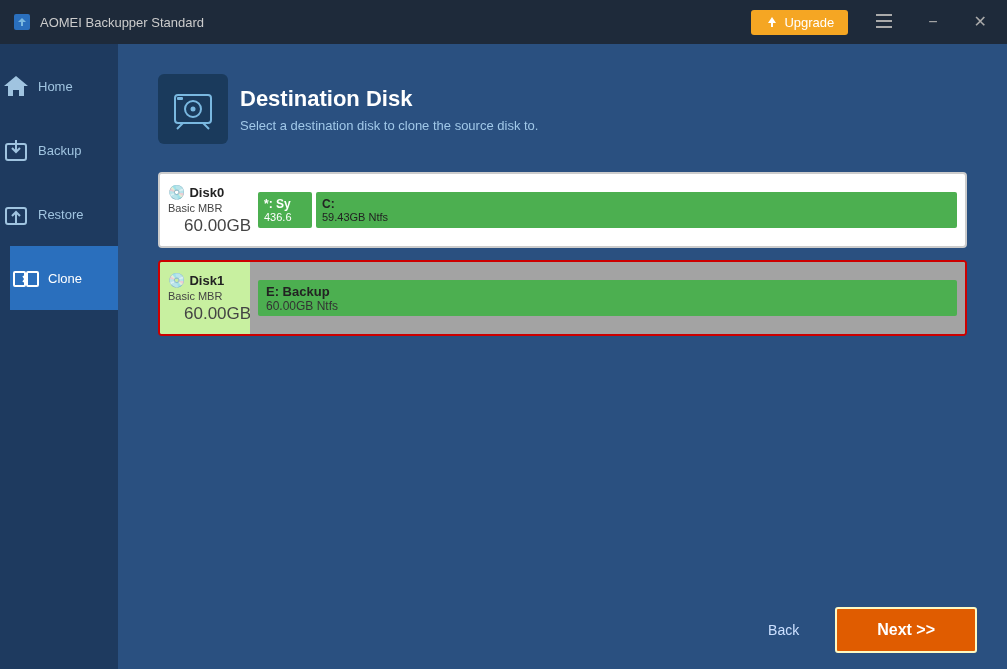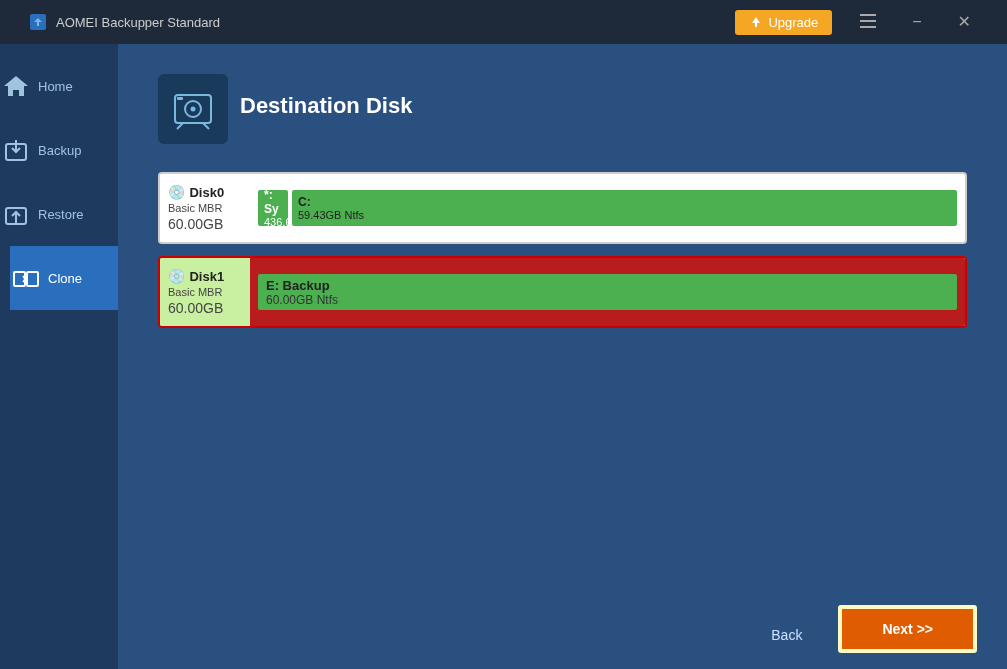--- a/index.html
+++ b/index.html
@@ -12,21 +12,21 @@
       position: relative;
     }
 
     
     .titlebar {
       display: flex;
       align-items: center;
       justify-content: space-between;
       background: #1e2a3a;
       height: 44px;
-      padding: 0 28px;
+      padding: 0 12px;
     }
     .titlebar-left {
       display: flex;
       align-items: center;
       gap: 8px;
       color: #ccc;
       font-size: 13px;
     }
     .titlebar-icon {
       width: 20px;
@@ -176,54 +176,55 @@
     .disk-name {
       font-size: 13px;
       font-weight: bold;
       color: #222;
     }
     .disk-type {
       font-size: 11px;
       color: #444;
     }
     .disk-size-label {
-      font-size: 14px;
+      font-size: 17px;
       color: #444;
+      margin-left: 16px;
     }
 
     
     .partition-area {
       flex: 1;
       display: flex;
       flex-direction: column;
       padding: 8px;
       gap: 6px;
     }
     .disk-card.selected .partition-area {
-      background: #b91c1c;
+      background: #a3a3a3;
     }
     .partitions-row {
       display: flex;
       align-items: center;
       gap: 4px;
       flex: 1;
     }
     .partition-block {
       height: 36px;
       border-radius: 2px;
       display: flex;
       flex-direction: column;
       justify-content: center;
       padding: 2px 6px;
       font-size: 11px;
     }
     .partition-system {
       background: #4caf50;
       color: white;
-      width: 30px;
+      width: 54px;
       min-width: 30px;
     }
     .partition-c {
       background: #4caf50;
       flex: 1;
       color: #222;
     }
     .partition-e-full {
       background: #4caf50;
       flex: 1;
@@ -239,38 +240,38 @@
     }
 
     
     .bottom-bar {
       position: absolute;
       bottom: 0;
       left: 0;
       right: 0;
       display: flex;
       justify-content: flex-end;
-      align-items: flex-end;
+      align-items: center;
       padding: 16px 30px;
       gap: 16px;
       margin-left: 17px;
     }
     .back-btn {
       background: transparent;
       border: none;
       color: #cce0ff;
       font-size: 14px;
       cursor: pointer;
       padding: 10px 20px;
     }
     .next-btn {
       background: #e05c00;
-      border: 4px solid #fef9c3;
+      border: 2px solid #fef9c3;
       color: white;
-      font-size: 14px;
+      font-size: 16px;
       font-weight: bold;
       cursor: pointer;
       padding: 12px 40px;
       border-radius: 3px;
     }
   </style>
 </head>
 <body>
 
 <div class="titlebar">
@@ -354,20 +355,21 @@
           <rect x="6" y="10" width="36" height="28" rx="3" fill="none" stroke="#7ab8e0" stroke-width="2"></rect>
           <ellipse cx="24" cy="24" rx="8" ry="8" fill="none" stroke="#7ab8e0" stroke-width="2"></ellipse>
           <circle cx="24" cy="24" r="2.5" fill="#7ab8e0"></circle>
           <rect x="8" y="12" width="6" height="3" rx="1" fill="#7ab8e0"></rect>
           <path d="M14 38 L8 44" stroke="#7ab8e0" stroke-width="2"></path>
           <path d="M34 38 L40 44" stroke="#7ab8e0" stroke-width="2"></path>
         </svg>
       </div>
       <div class="header-text">
         <h2>Destination Disk</h2>
+        <p>Select a destination disk to clone the source disk to.</p>
       </div>
     </div>
 
     <div class="disk-card">
       <div class="disk-info">
         <div class="disk-name-row">
           <span class="disk-icon">💿</span>
           <span class="disk-name">Disk0</span>
         </div>
         <div class="disk-type">Basic MBR</div>

